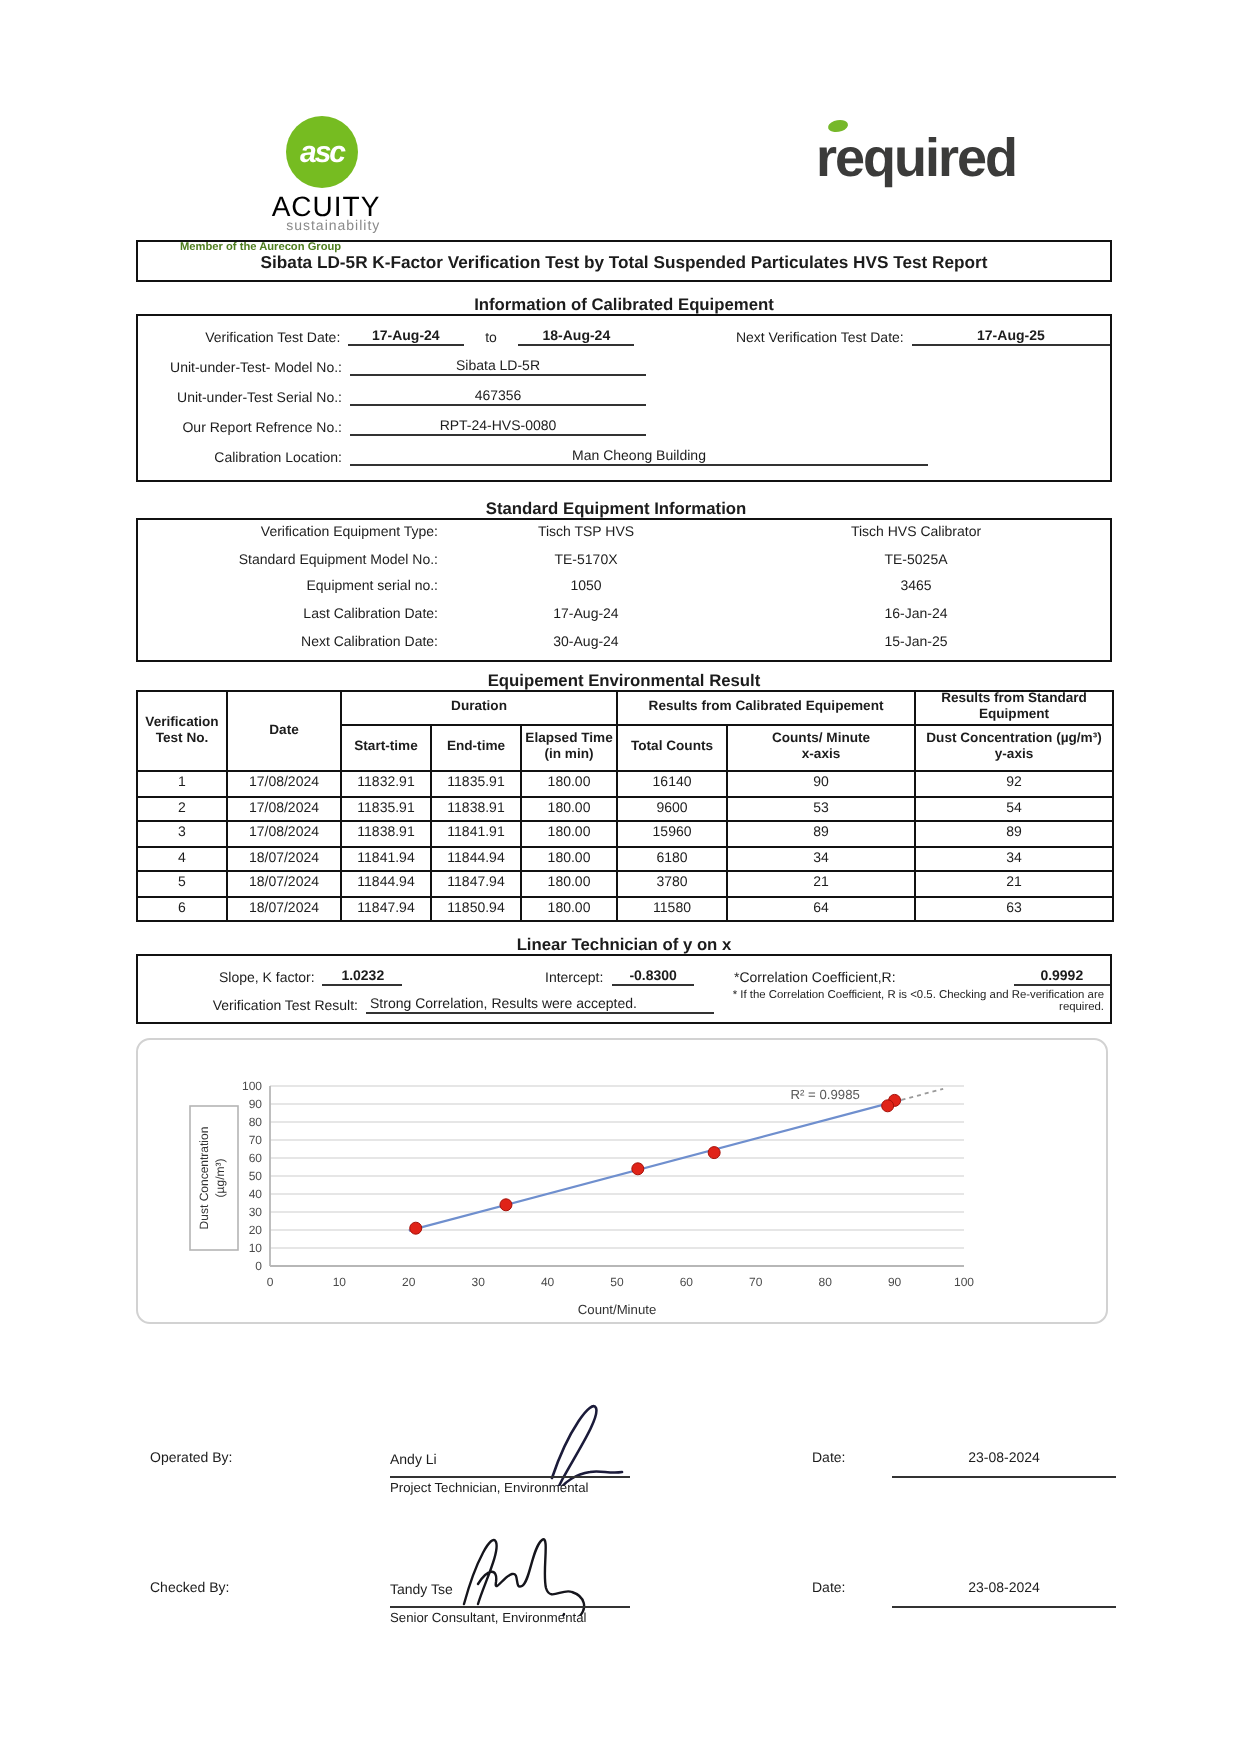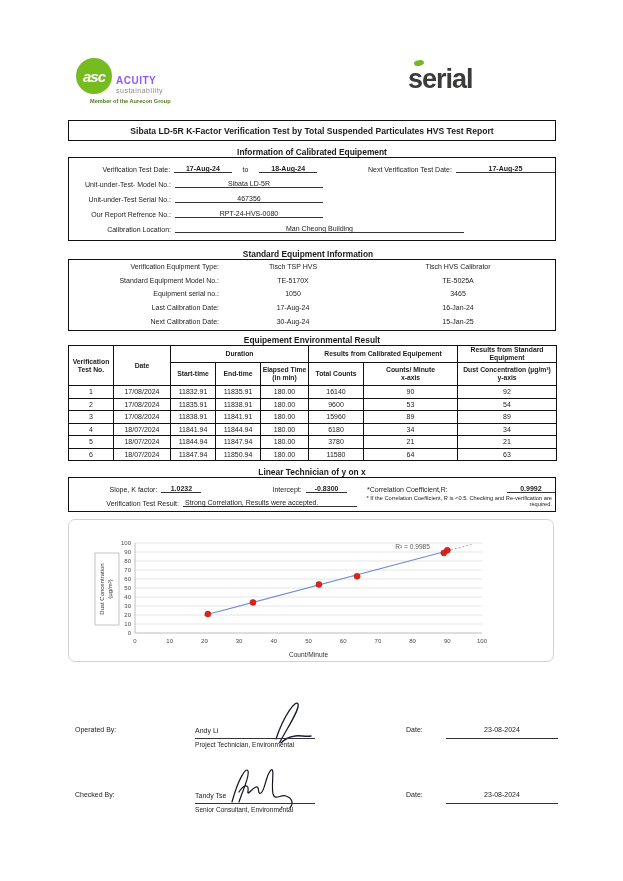--- a/index.html
+++ b/index.html
@@ -1,23 +1,23 @@
 <!DOCTYPE html>
 <html><head>
 <meta charset="utf-8">
 <style>
   html,body{margin:0;padding:0;}
   body{width:623px;height:881px;background:#ffffff;font-family:"Liberation Sans",sans-serif;color:#1c1c1c;position:relative;overflow:hidden;}
   .abs{position:absolute;}
   
   .acuity{left:76px;top:58px;width:170px;}
-  .acuity-top{display:flex;align-items:flex-end;}
+  .acuity-top{display:flex;align-items:center;flex-direction:column;}
   .acuity-circle{width:36px;height:36px;border-radius:50%;background:#76bc21;color:#fff;display:flex;align-items:center;justify-content:center;font-weight:bold;font-size:15px;font-style:italic;letter-spacing:-1px;}
   .acuity-texts{margin-left:4px;padding-top:3px;}
-  .acuity-name{color:#8b5cf6;font-weight:bold;font-size:10px;letter-spacing:.5px;line-height:13px;}
+  .acuity-name{color:#000000;font-weight:normal;font-size:14px;letter-spacing:.5px;line-height:13px;}
   .acuity-tag{color:#8a8a8a;font-size:7px;text-align:right;letter-spacing:.5px;}
   .acuity-member{color:#4e7d1e;font-size:5.6px;font-weight:bold;margin-top:4px;margin-left:14px;}
   .aurecon{left:408px;top:66px;width:150px;}
   .aurecon-word{color:#3b3b3a;font-weight:bold;font-size:27px;letter-spacing:-1px;line-height:26px;}
   .aurecon-leaf{position:absolute;left:6px;top:-6px;width:10px;height:6px;background:#76b82a;border-radius:60% 90% 60% 90%;transform:rotate(-20deg);}
   
   .title-box{left:68px;top:120px;width:486px;height:19px;border:1.6px solid #111;display:flex;align-items:center;justify-content:center;font-weight:bold;font-size:8.6px;text-align:center;}
   .sec-heading{width:488px;text-align:center;font-weight:bold;font-size:8.4px;}
   .box{border:1.6px solid #111;background:#fff;}
   
@@ -79,21 +79,21 @@
     <div class="acuity-texts">
       <div class="acuity-name">ACUITY</div>
       <div class="acuity-tag">sustainability</div>
     </div>
   </div>
   <div class="acuity-member">Member of the Aurecon Group</div>
 </div>
 
 <div class="abs aurecon" style="position:absolute;">
   <span class="aurecon-leaf"></span>
-  <div class="aurecon-word">serial</div>
+  <div class="aurecon-word">required</div>
 </div>
 
 <div class="abs title-box">Sibata LD-5R K-Factor Verification Test by Total Suspended Particulates HVS Test Report</div>
 
 <div class="abs sec-heading" style="left:68px;top:147px;">Information of Calibrated Equipement</div>
 <div class="abs box info-box">
   <div class="f-row">
     <span class="f-label">Verification Test Date:</span>
     <span class="u w58 bold">17-Aug-24</span>
     <span class="w28">to</span>

